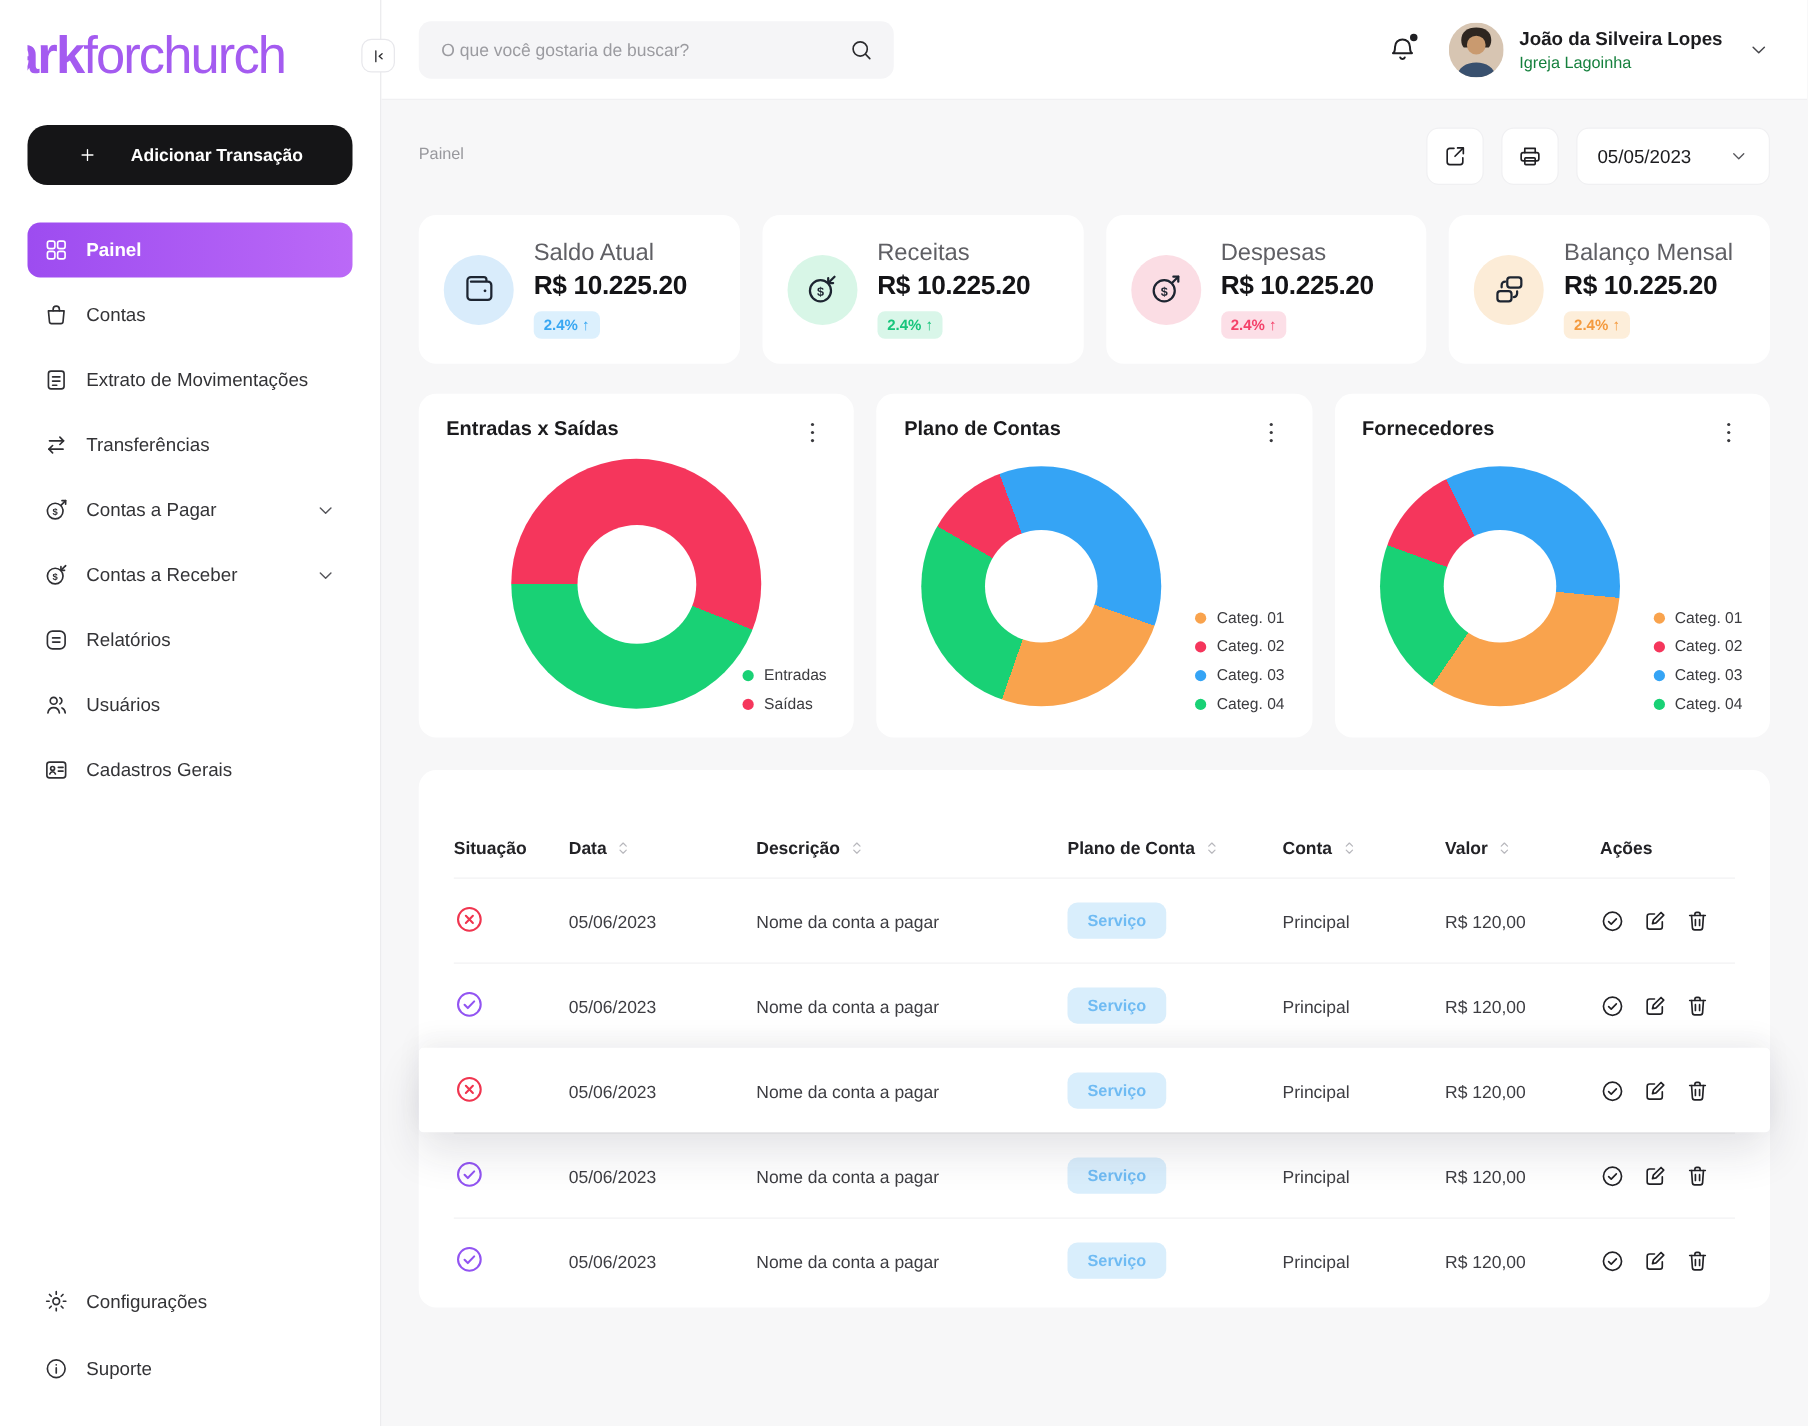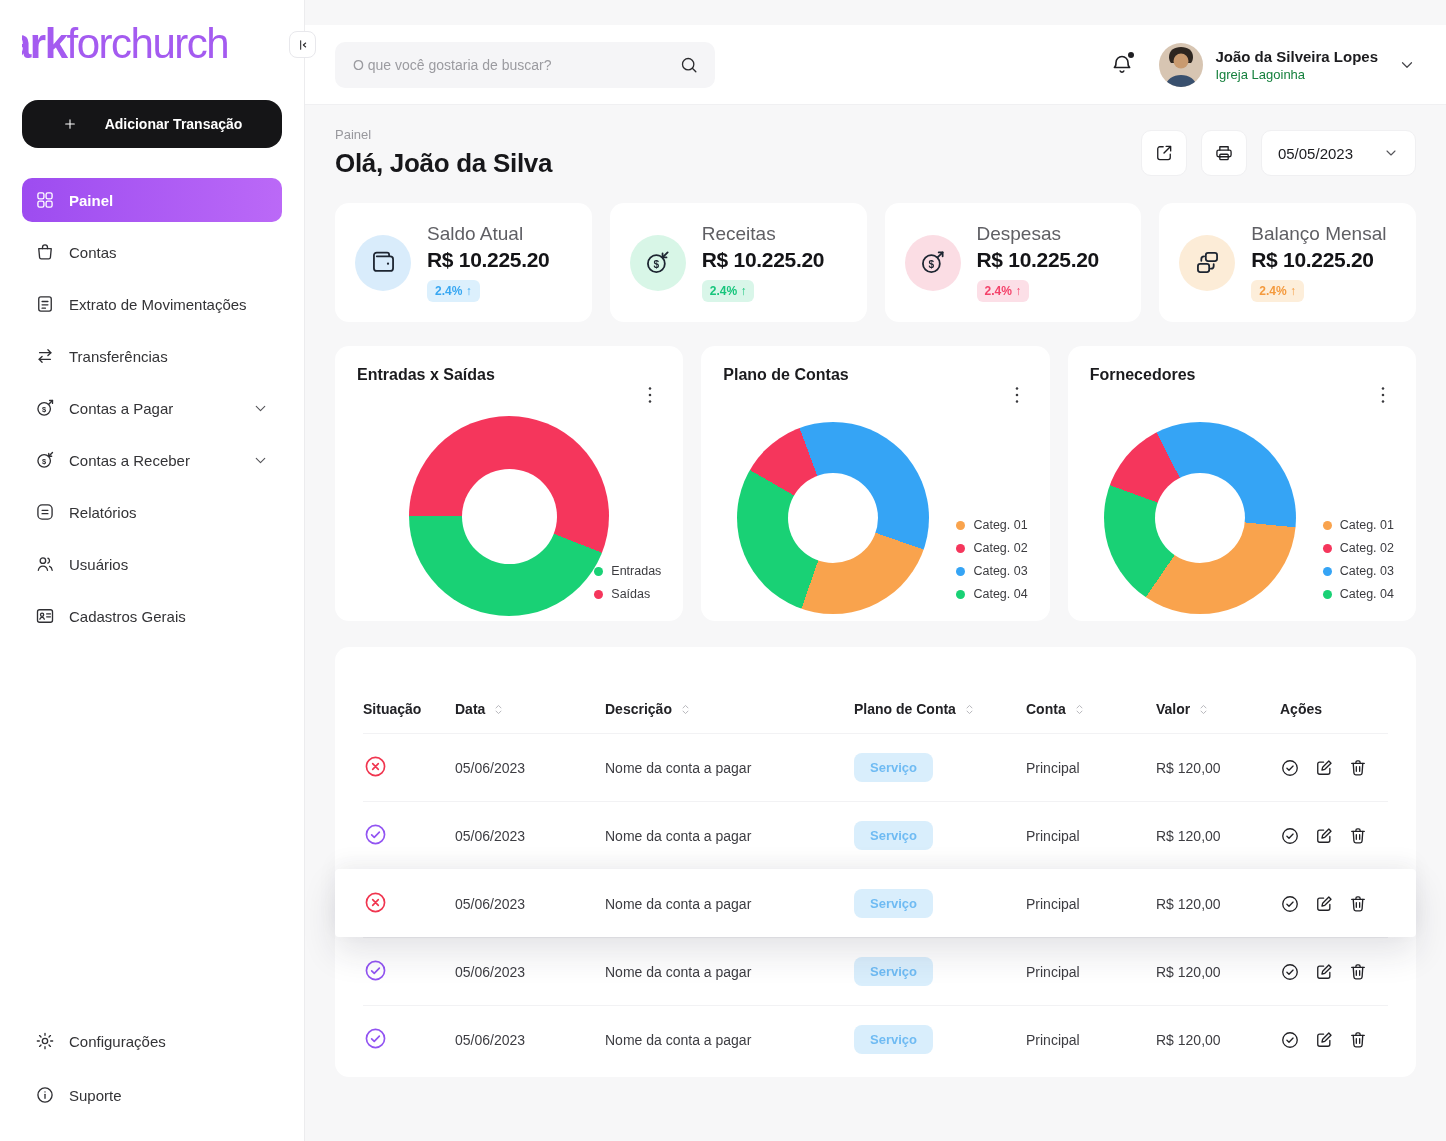--- a/index.html
+++ b/index.html
@@ -23,21 +23,21 @@
   .add-btn .icon{width:16px;height:16px;}
   .menu{display:flex;flex-direction:column;gap:8px;}
   .menu-item{height:44px;display:flex;align-items:center;gap:14px;padding:0 13px;border-radius:10px;color:#333336;font-size:15px;cursor:pointer;}
   .menu-item .icon{color:#2f2f33;}
   .menu-item.active{background:linear-gradient(90deg,#9d4cf0,#bb69f7);color:#fff;font-weight:600;}
   .menu-item.active .icon{color:#fff;}
   .menu-item .chev{margin-left:auto;width:17px;height:17px;color:#55555a;}
   .sidebar-footer{margin-top:auto;padding-bottom:24px;display:flex;flex-direction:column;gap:10px;}
 
   
-  .main{flex:1;display:flex;flex-direction:column;overflow:hidden;margin-top:25px;}
+  .main{flex:1;display:flex;flex-direction:column;overflow:hidden;}
   .topbar{height:80px;background:#fff;display:flex;align-items:center;padding:0 30px;border-bottom:1px solid #f0f0f2;}
   .search-box{width:380px;height:46px;background:#f5f5f7;border-radius:10px;display:flex;align-items:center;padding:0 16px;gap:10px;}
   .search-box input{flex:1;border:none;background:transparent;outline:none;font-size:14px;color:#333;font-family:inherit;}
   .search-box input::placeholder{color:#9b9ba0;}
   .search-box .icon{color:#2b2b2e;}
   .topbar-right{margin-left:auto;display:flex;align-items:center;gap:24px;}
   .bell-btn{position:relative;background:none;border:none;padding:0;width:26px;height:26px;color:#1f1f23;cursor:pointer;}
   .bell-btn .icon{width:24px;height:24px;}
   .bell-btn .dot{position:absolute;top:0;right:1px;width:6px;height:6px;border-radius:50%;background:#1f1f23;}
   .user-menu{display:flex;align-items:center;gap:12px;cursor:pointer;}
@@ -61,21 +61,21 @@
   .stat-card{flex:1;background:#fff;border-radius:14px;padding:20px;display:flex;align-items:center;gap:16px;}
   .stat-icon{width:56px;height:56px;border-radius:50%;display:flex;align-items:center;justify-content:center;color:#1d2531;}
   .stat-icon .icon{width:27px;height:27px;}
   .stat-label{font-size:19px;color:#5f5f64;}
   .stat-value{font-size:21px;font-weight:800;color:#141417;margin-top:3px;letter-spacing:-0.3px;}
   .stat-badge{display:inline-block;margin-top:8px;font-size:12px;font-weight:700;padding:4px 8px;border-radius:6px;}
 
   
   .charts-row{display:flex;gap:18px;margin-top:24px;}
   .chart-card{flex:1;background:#fff;border-radius:14px;padding:20px 22px;height:275px;position:relative;overflow:hidden;}
-  .chart-head{display:flex;align-items:flex-start;flex-direction:column;}
+  .chart-head{display:flex;align-items:flex-start;}
   .chart-title{font-size:16px;font-weight:700;color:#1b1b1e;}
   .kebab{margin-left:auto;background:none;border:none;width:22px;height:22px;color:#3a3a3e;cursor:pointer;padding:0;}
   .kebab svg{width:100%;height:100%;fill:none;stroke:currentColor;stroke-width:1.6;}
   .donut{width:192px;height:192px;border-radius:50%;position:relative;margin:16px 0 0 14px;}
   .donut.lg{width:200px;height:200px;margin:10px auto 0;}
   .hole{position:absolute;inset:0;margin:auto;width:90px;height:90px;background:#fff;border-radius:50%;}
   .donut.lg .hole{width:95px;height:95px;}
   .legend{position:absolute;right:22px;bottom:20px;display:flex;flex-direction:column;gap:9px;background:rgba(255,255,255,0.0);}
   .legend-item{display:flex;align-items:center;gap:8px;font-size:12.5px;color:#3c3c40;}
   .legend-item .dot{width:9px;height:9px;border-radius:50%;flex:none;}
@@ -293,21 +293,20 @@
             </span>
         </div>
       </div>
     </header>
 
     <div class="content">
 
       <div class="page-head">
         <div>
           <div class="breadcrumb">Painel</div>
-          <div class="page-title">Olá, João da Silva</div>
         </div>
         <div class="head-actions">
           <button class="icon-btn">
             <span class="icon">
                 <svg viewBox="0 0 24 24">
                   <path d="M19.5 13.5v4a2.5 2.5 0 0 1-2.5 2.5H7a2.5 2.5 0 0 1-2.5-2.5V7A2.5 2.5 0 0 1 7 4.5h4"></path>
                   <path d="M14.5 4H20v5.5"></path>
                   <path d="M19.5 4.5L12 12"></path>
                 </svg>
               </span>

